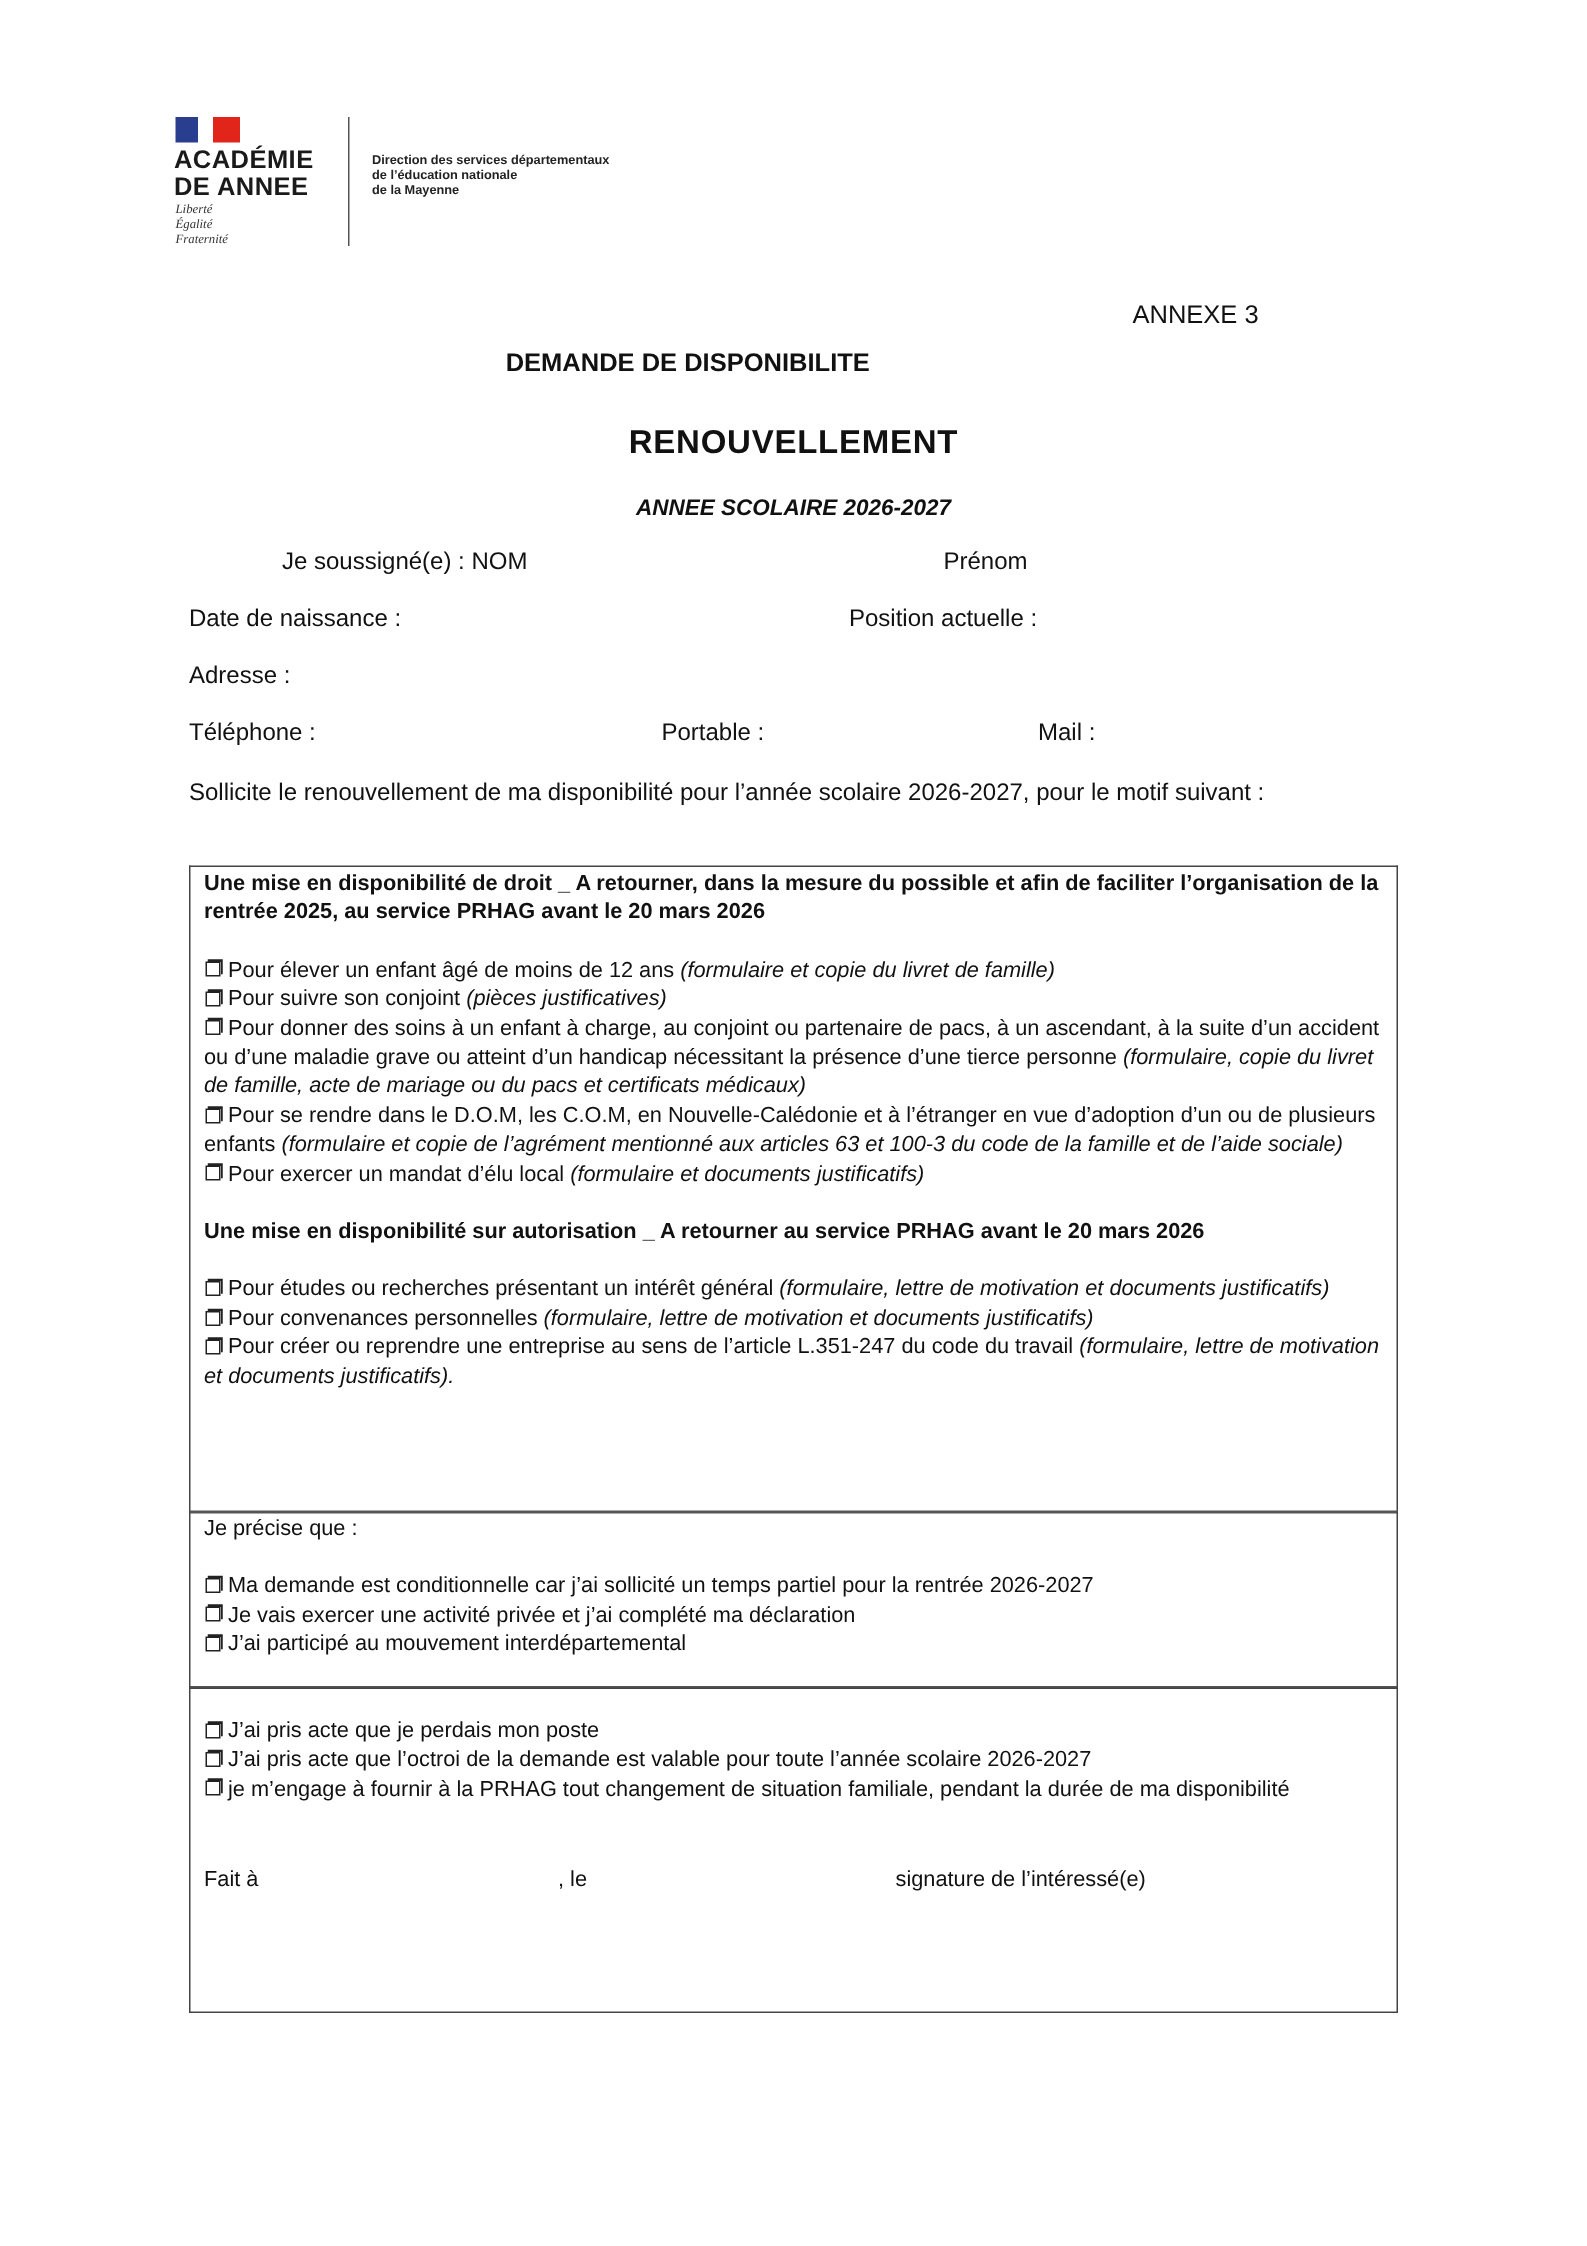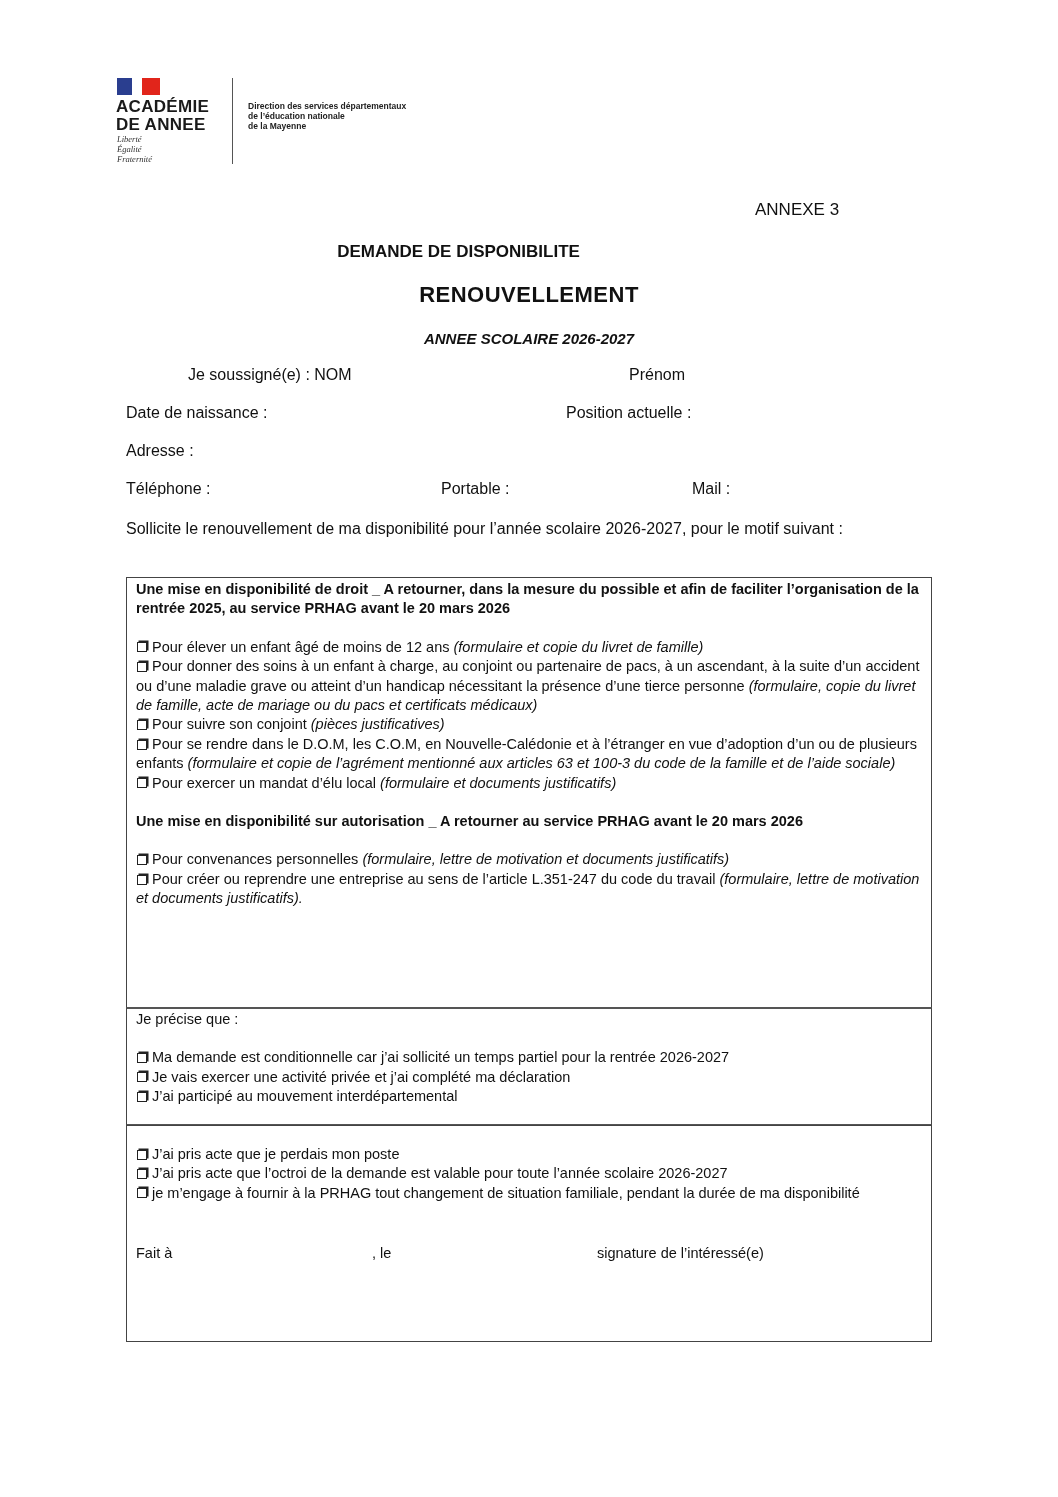--- a/index.html
+++ b/index.html
@@ -20,21 +20,21 @@
   .devise {
     position: absolute; left: 117px; top: 134px; font-family: "Liberation Serif", serif; font-style: italic;
     font-size: 8.5px; line-height: 10px; color: #333;
   }
   .logo-sep { position: absolute; left: 232px; top: 78px; width: 1px; height: 86px; background: #555; }
   .direction {
     position: absolute; left: 248px; top: 101px; font-weight: bold; font-size: 8.5px; line-height: 10px; color: #222;
   }
 
   .annexe { position: absolute; left: 755px; top: 200px; font-size: 17px; }
-  .title1 { position: absolute; left: 0; width: 917px; text-align: center; top: 242px; font-weight: bold; font-size: 17px; }
+  .title1 { position: absolute; left: 0; width: 917px; text-align: center; top: 232px; font-weight: bold; font-size: 17px; }
   .title2 { position: absolute; left: 0; width: 1058px; text-align: center; top: 282px; font-weight: bold; font-size: 22px; letter-spacing: 0.5px; }
   .title3 { position: absolute; left: 0; width: 1058px; text-align: center; top: 330px; font-weight: bold; font-size: 15px; font-style: italic; }
 
   .field { position: absolute; font-size: 16px; }
 
   .intro { position: absolute; left: 126px; top: 518px; width: 820px; font-size: 16px; line-height: 21px; }
 
   
   .box { position: absolute; left: 126px; width: 806px; border: 1.5px solid #444; box-sizing: border-box; }
   .box1 { top: 577px; height: 431px; border-bottom: none; }
@@ -85,27 +85,28 @@
 <div class="field" style="left:441px; top:480px;">Portable :</div>
 <div class="field" style="left:692px; top:480px;">Mail :</div>
 
 <div class="intro">Sollicite le renouvellement de ma disponibilité pour l’année scolaire 2026-2027, pour le motif suivant :</div>
 
 <div class="box box1">
   <div class="cell" style="top:2px;">
     <span class="line b">Une mise en disponibilité de droit _ A retourner, dans la mesure du possible et afin de faciliter l’organisation de la rentrée 2025, au service PRHAG avant le 20 mars 2026</span>
     <div class="gap"></div>
     <span class="line"><span class="cb"></span><span>Pour élever un enfant âgé de moins de 12 ans </span><span class="i">(formulaire et copie du livret de famille)</span></span>
+    <span class="line"><span class="cb"></span><span>Pour suivre son conjoint </span><span class="i">(pièces justificatives)</span></span>
     <span class="line"><span class="cb"></span><span>Pour donner des soins à un enfant à charge, au conjoint ou partenaire de pacs, à un ascendant, à la suite d’un accident ou d’une maladie grave ou atteint d’un handicap nécessitant la présence d’une tierce personne </span><span class="i">(formulaire, copie du livret de famille, acte de mariage ou du pacs et certificats médicaux)</span></span>
-    <span class="line"><span class="cb"></span><span>Pour suivre son conjoint </span><span class="i">(pièces justificatives)</span></span>
     <span class="line"><span class="cb"></span><span>Pour se rendre dans le D.O.M, les C.O.M, en Nouvelle-Calédonie et à l’étranger en vue d’adoption d’un ou de plusieurs enfants </span><span class="i">(formulaire et copie de l’agrément mentionné aux articles 63 et 100-3 du code de la famille et de l’aide sociale)</span></span>
     <span class="line"><span class="cb"></span><span>Pour exercer un mandat d’élu local </span><span class="i">(formulaire et documents justificatifs)</span></span>
     <div class="gap"></div>
     <span class="line b">Une mise en disponibilité sur autorisation _ A retourner au service PRHAG avant le 20 mars 2026</span>
     <div class="gap"></div>
+    <span class="line"><span class="cb"></span><span>Pour études ou recherches présentant un intérêt général </span><span class="i">(formulaire, lettre de motivation et documents justificatifs)</span></span>
     <span class="line"><span class="cb"></span><span>Pour convenances personnelles </span><span class="i">(formulaire, lettre de motivation et documents justificatifs)</span></span>
     <span class="line"><span class="cb"></span><span>Pour créer ou reprendre une entreprise au sens de l’article L.351-247 du code du travail </span><span class="i">(formulaire, lettre de motivation et documents justificatifs).</span></span>
   </div>
 </div>
 
 <div class="box box2">
   <div class="cell" style="top:1px;">
     <span class="line">Je précise que :</span>
     <div class="gap"></div>
     <span class="line"><span class="cb"></span><span>Ma demande est conditionnelle car j’ai sollicité un temps partiel pour la rentrée 2026-2027</span></span>

